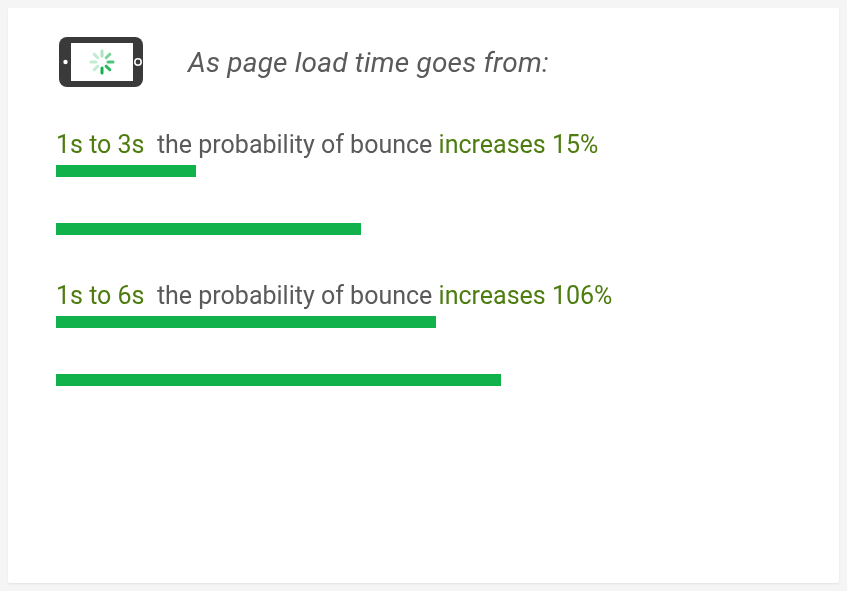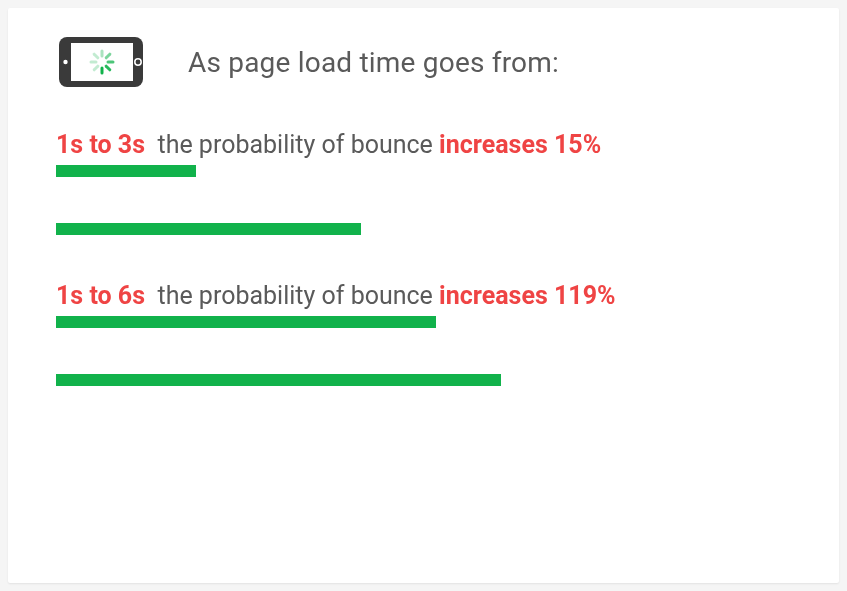--- a/index.html
+++ b/index.html
@@ -27,35 +27,36 @@
   .phone-icon {
     width: 90px;
     height: 56px;
     flex-shrink: 0;
   }
   .title {
     font-size: 28px;
     color: #5a5a5a;
     font-weight: 400;
     letter-spacing: 0.2px;
+    font-style: italic;
   }
   .rows {
     display: flex;
     flex-direction: column;
     gap: 46px;
   }
   .row-text {
     font-size: 25px;
     color: #5a5a5a;
     font-weight: 400;
     margin-bottom: 6px;
   }
   .green {
-    color: #ef4444;
-    font-weight: 700;
+    color: #4d7c0f;
+    font-weight: 400;
   }
   .bar {
     height: 12px;
     background: #11b24b;
   }
 </style>
 </head>
 <body>
 
 <div class="card">
@@ -99,21 +100,21 @@
 
     <div class="row">
       <div class="bar" style="width:305px"></div>
     </div>
 
     <div class="row">
       <div class="row-text">
         <span class="green">1s to 6s</span>&nbsp;
         <span>the probability of bounce</span>
         <span class="green">
-          <span>increases</span> <span>119%</span>
+          <span>increases</span> <span>106%</span>
         </span>
       </div>
       <div class="bar" style="width:380px"></div>
     </div>
 
     <div class="row">
       <div class="bar" style="width:445px"></div>
     </div>
 
   </div>

